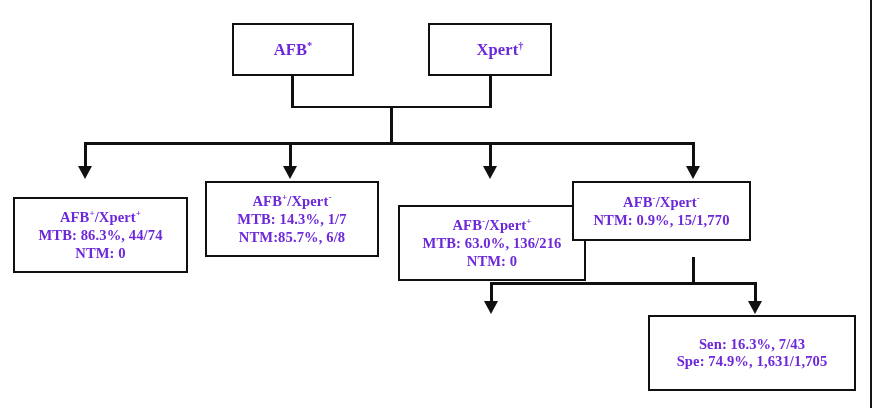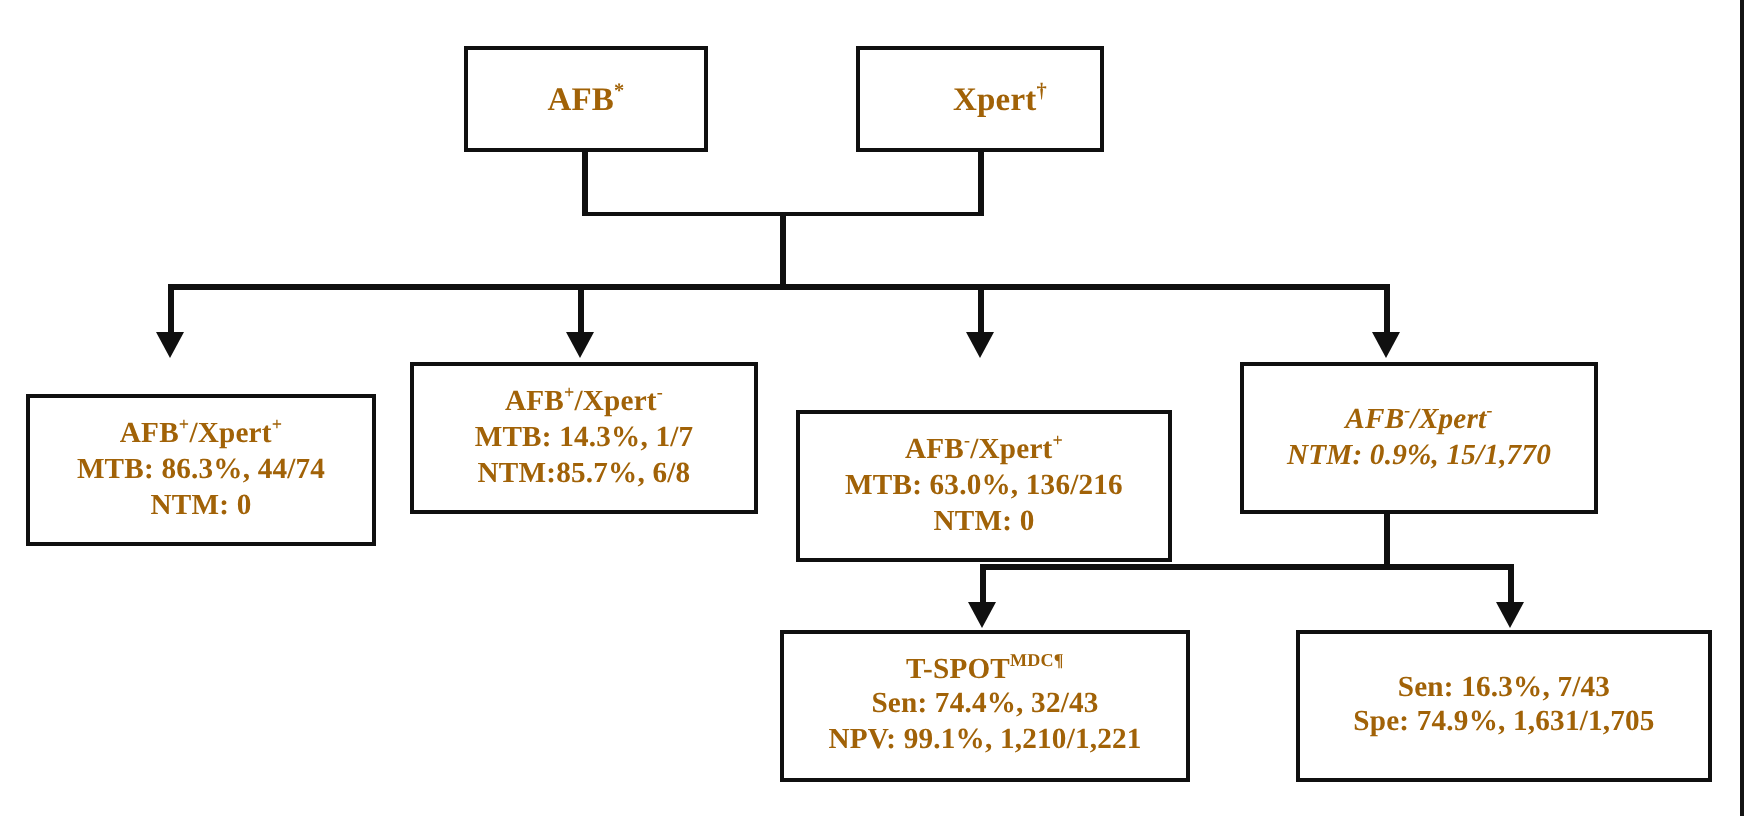--- a/index.html
+++ b/index.html
@@ -21,21 +21,21 @@
     position: absolute;
     border: 2.5px solid #101010;
     background: #ffffff;
     box-sizing: border-box;
     display: flex;
     flex-direction: column;
     align-items: center;
     justify-content: center;
     text-align: right;
     font-weight: bold;
-    color: #a16207;
+    color: #6d28d9;
     letter-spacing: 0.1px;
   }
   .node .line {
     display: block;
     white-space: nowrap;
     line-height: 1.18;
   }
   .node.top {
     font-size: 16.5px;
   }
@@ -113,38 +113,33 @@
     <span class="line">MTB: 14.3%, 1/7</span>
     <span class="line">NTM:85.7%, 6/8</span>
   </div>
 
   <div class="node result" style="left:398px; top:181px; width:188px; height:76px;margin-top:24px;">
     <span class="line hdr"><span>AFB</span><sup>-</sup><span>/Xpert</span><sup>+</sup></span>
     <span class="line">MTB: 63.0%, 136/216</span>
     <span class="line">NTM: 0</span>
   </div>
 
-  <div class="node result" style="left:620px; top:181px; width:179px; height:76px;font-style:italic;">
+  <div class="node result" style="left:572px; top:181px; width:179px; height:60px;">
     <span class="line hdr"><span>AFB</span><sup>-</sup><span>/Xpert</span><sup>-</sup></span>
     <span class="line">NTM: 0.9%, 15/1,770</span>
   </div>
 
   <div class="conn vline" style="left:692px; top:257px; height:27px;"></div>
   <div class="conn hline" style="left:490px; top:282px; width:266px;"></div>
 
   <div class="conn vline" style="left:490px; top:282px; height:22px;"></div>
   <div class="arrow" style="left:484px; top:301px;"></div>
 
   <div class="conn vline" style="left:754px; top:282px; height:22px;"></div>
   <div class="arrow" style="left:748px; top:301px;"></div>
 
-  <div class="node bottom" style="left:390px; top:315px; width:205px; height:76px;">
-    <span class="line hdr"><span>T-SPOT</span><sup>MDC¶</sup></span>
-    <span class="line">Sen: 74.4%, 32/43</span>
-    <span class="line">NPV: 99.1%, 1,210/1,221</span>
-  </div>
 
   <div class="node bottom" style="left:648px; top:315px; width:208px; height:76px;">
     <span class="line">Sen: 16.3%, 7/43</span>
     <span class="line">Spe: 74.9%, 1,631/1,705</span>
   </div>
 
 </div>
 
 </body></html>

